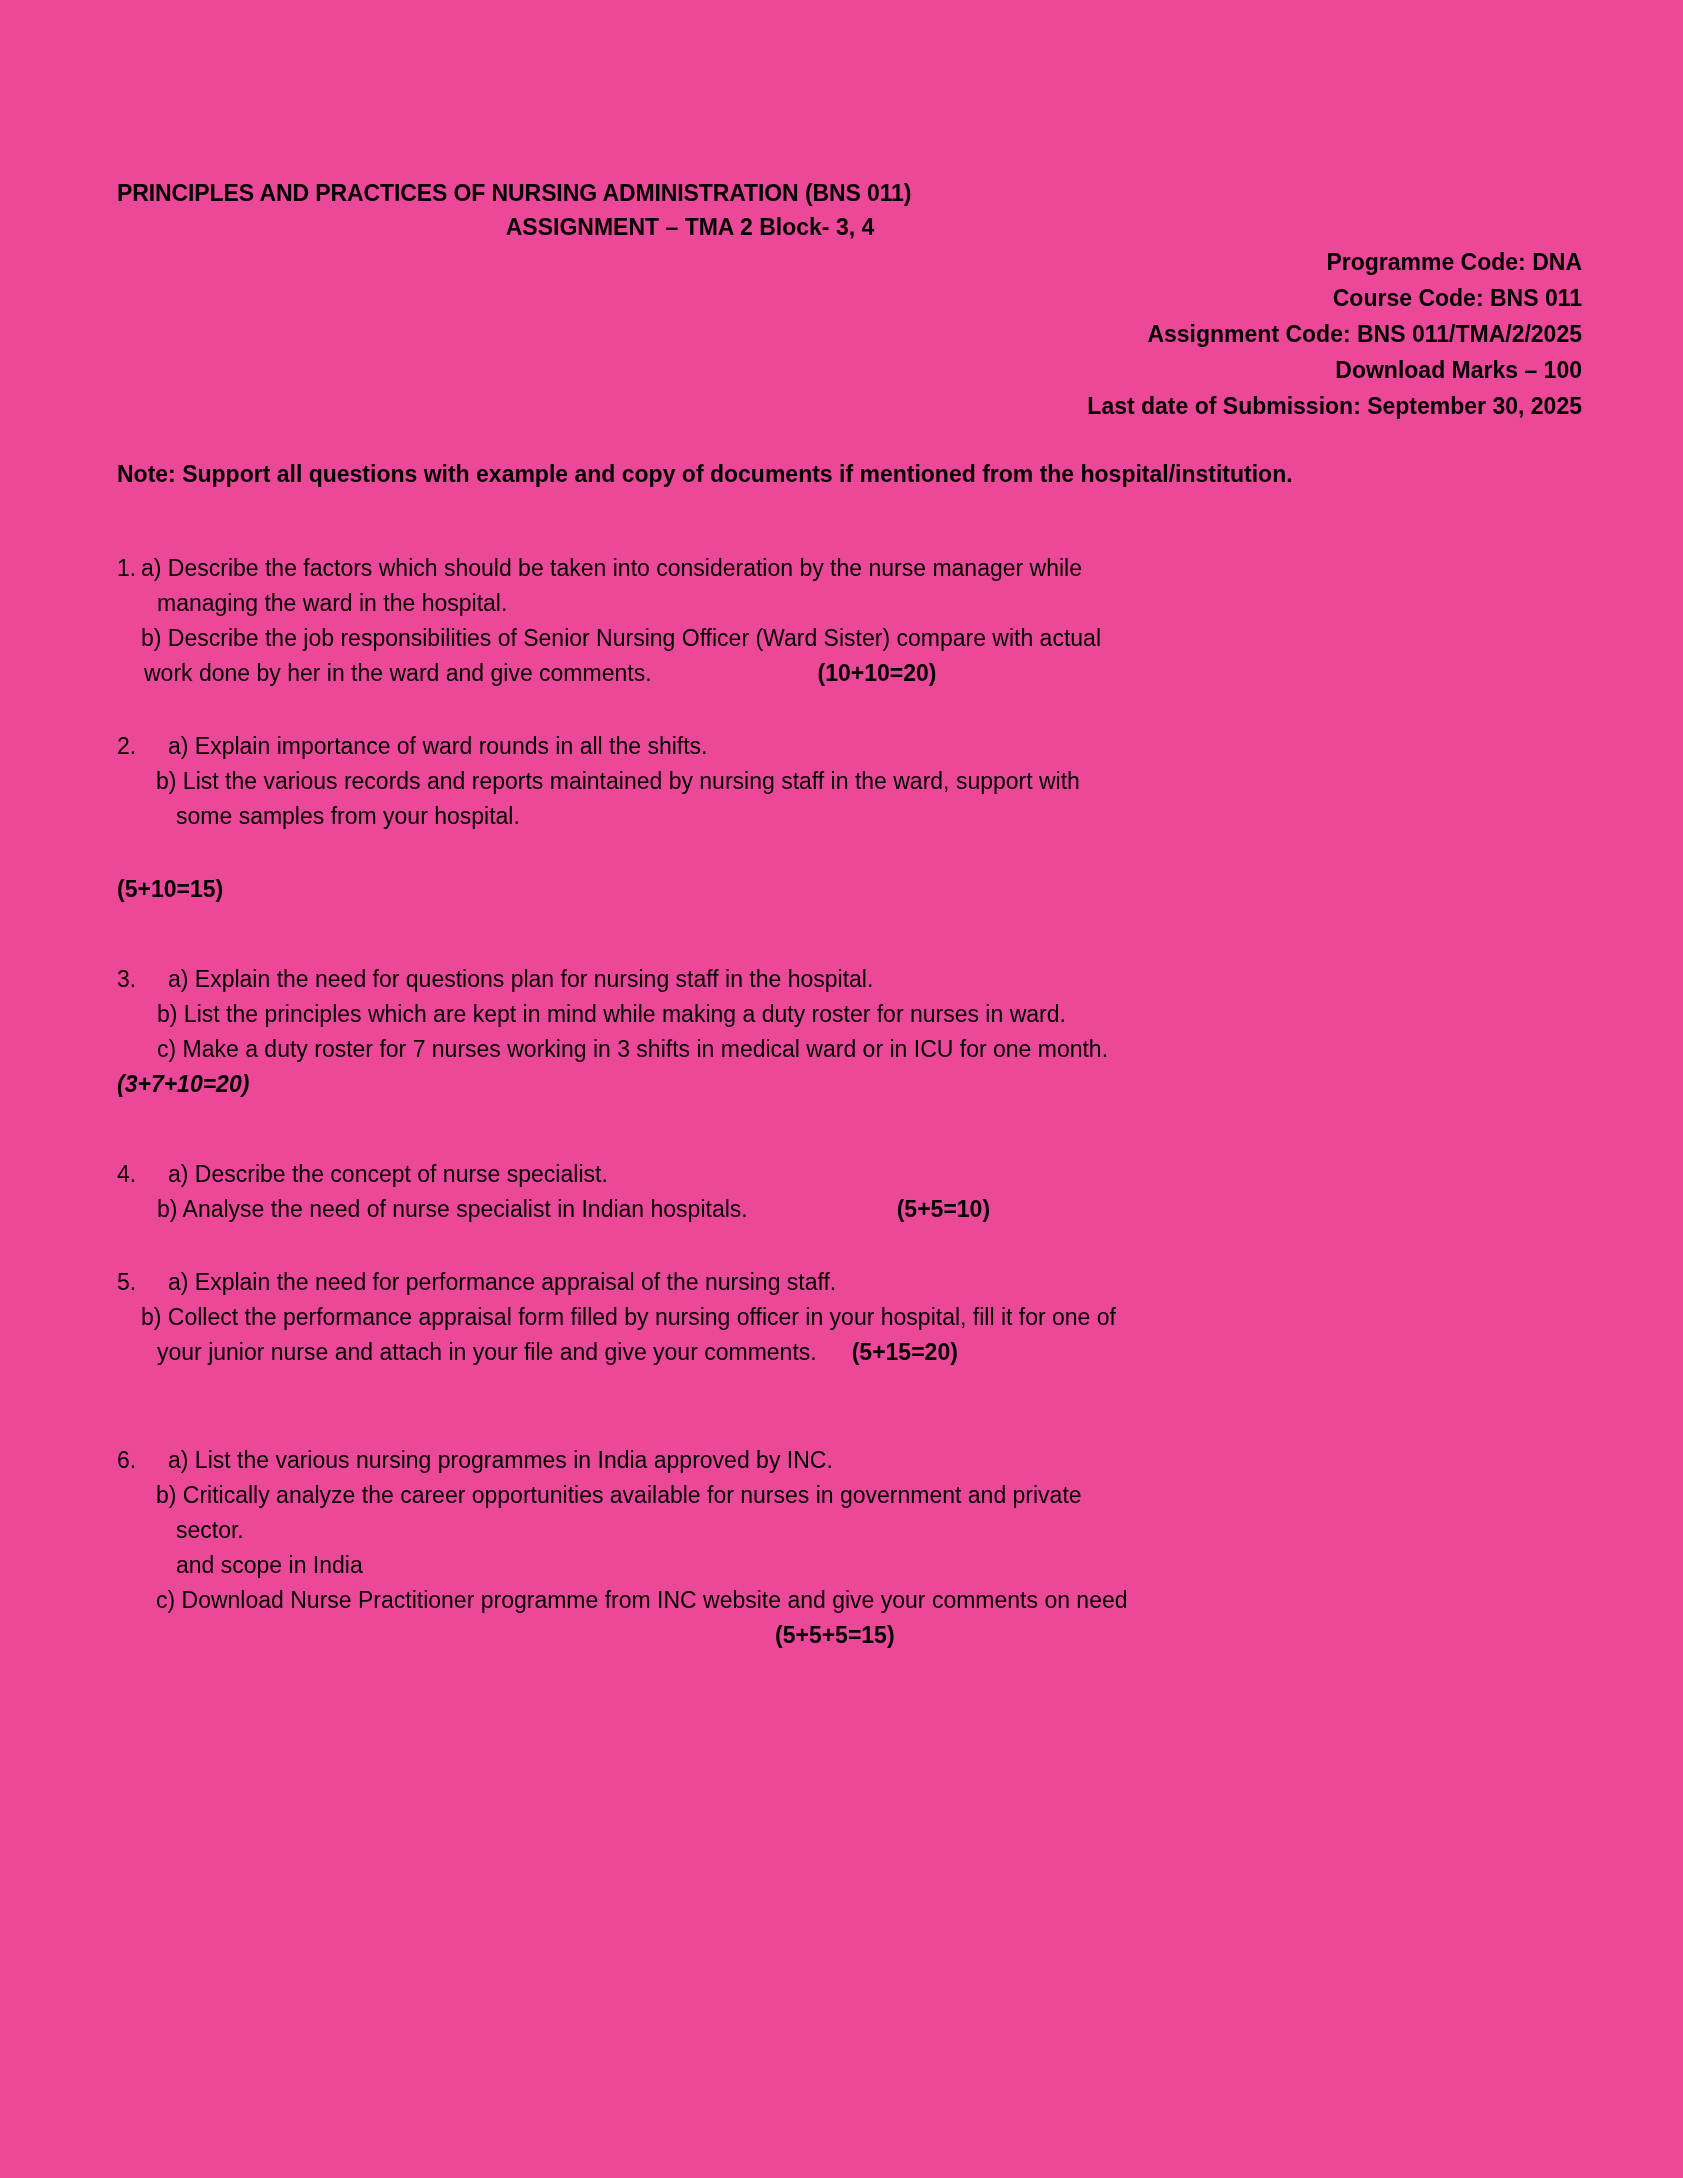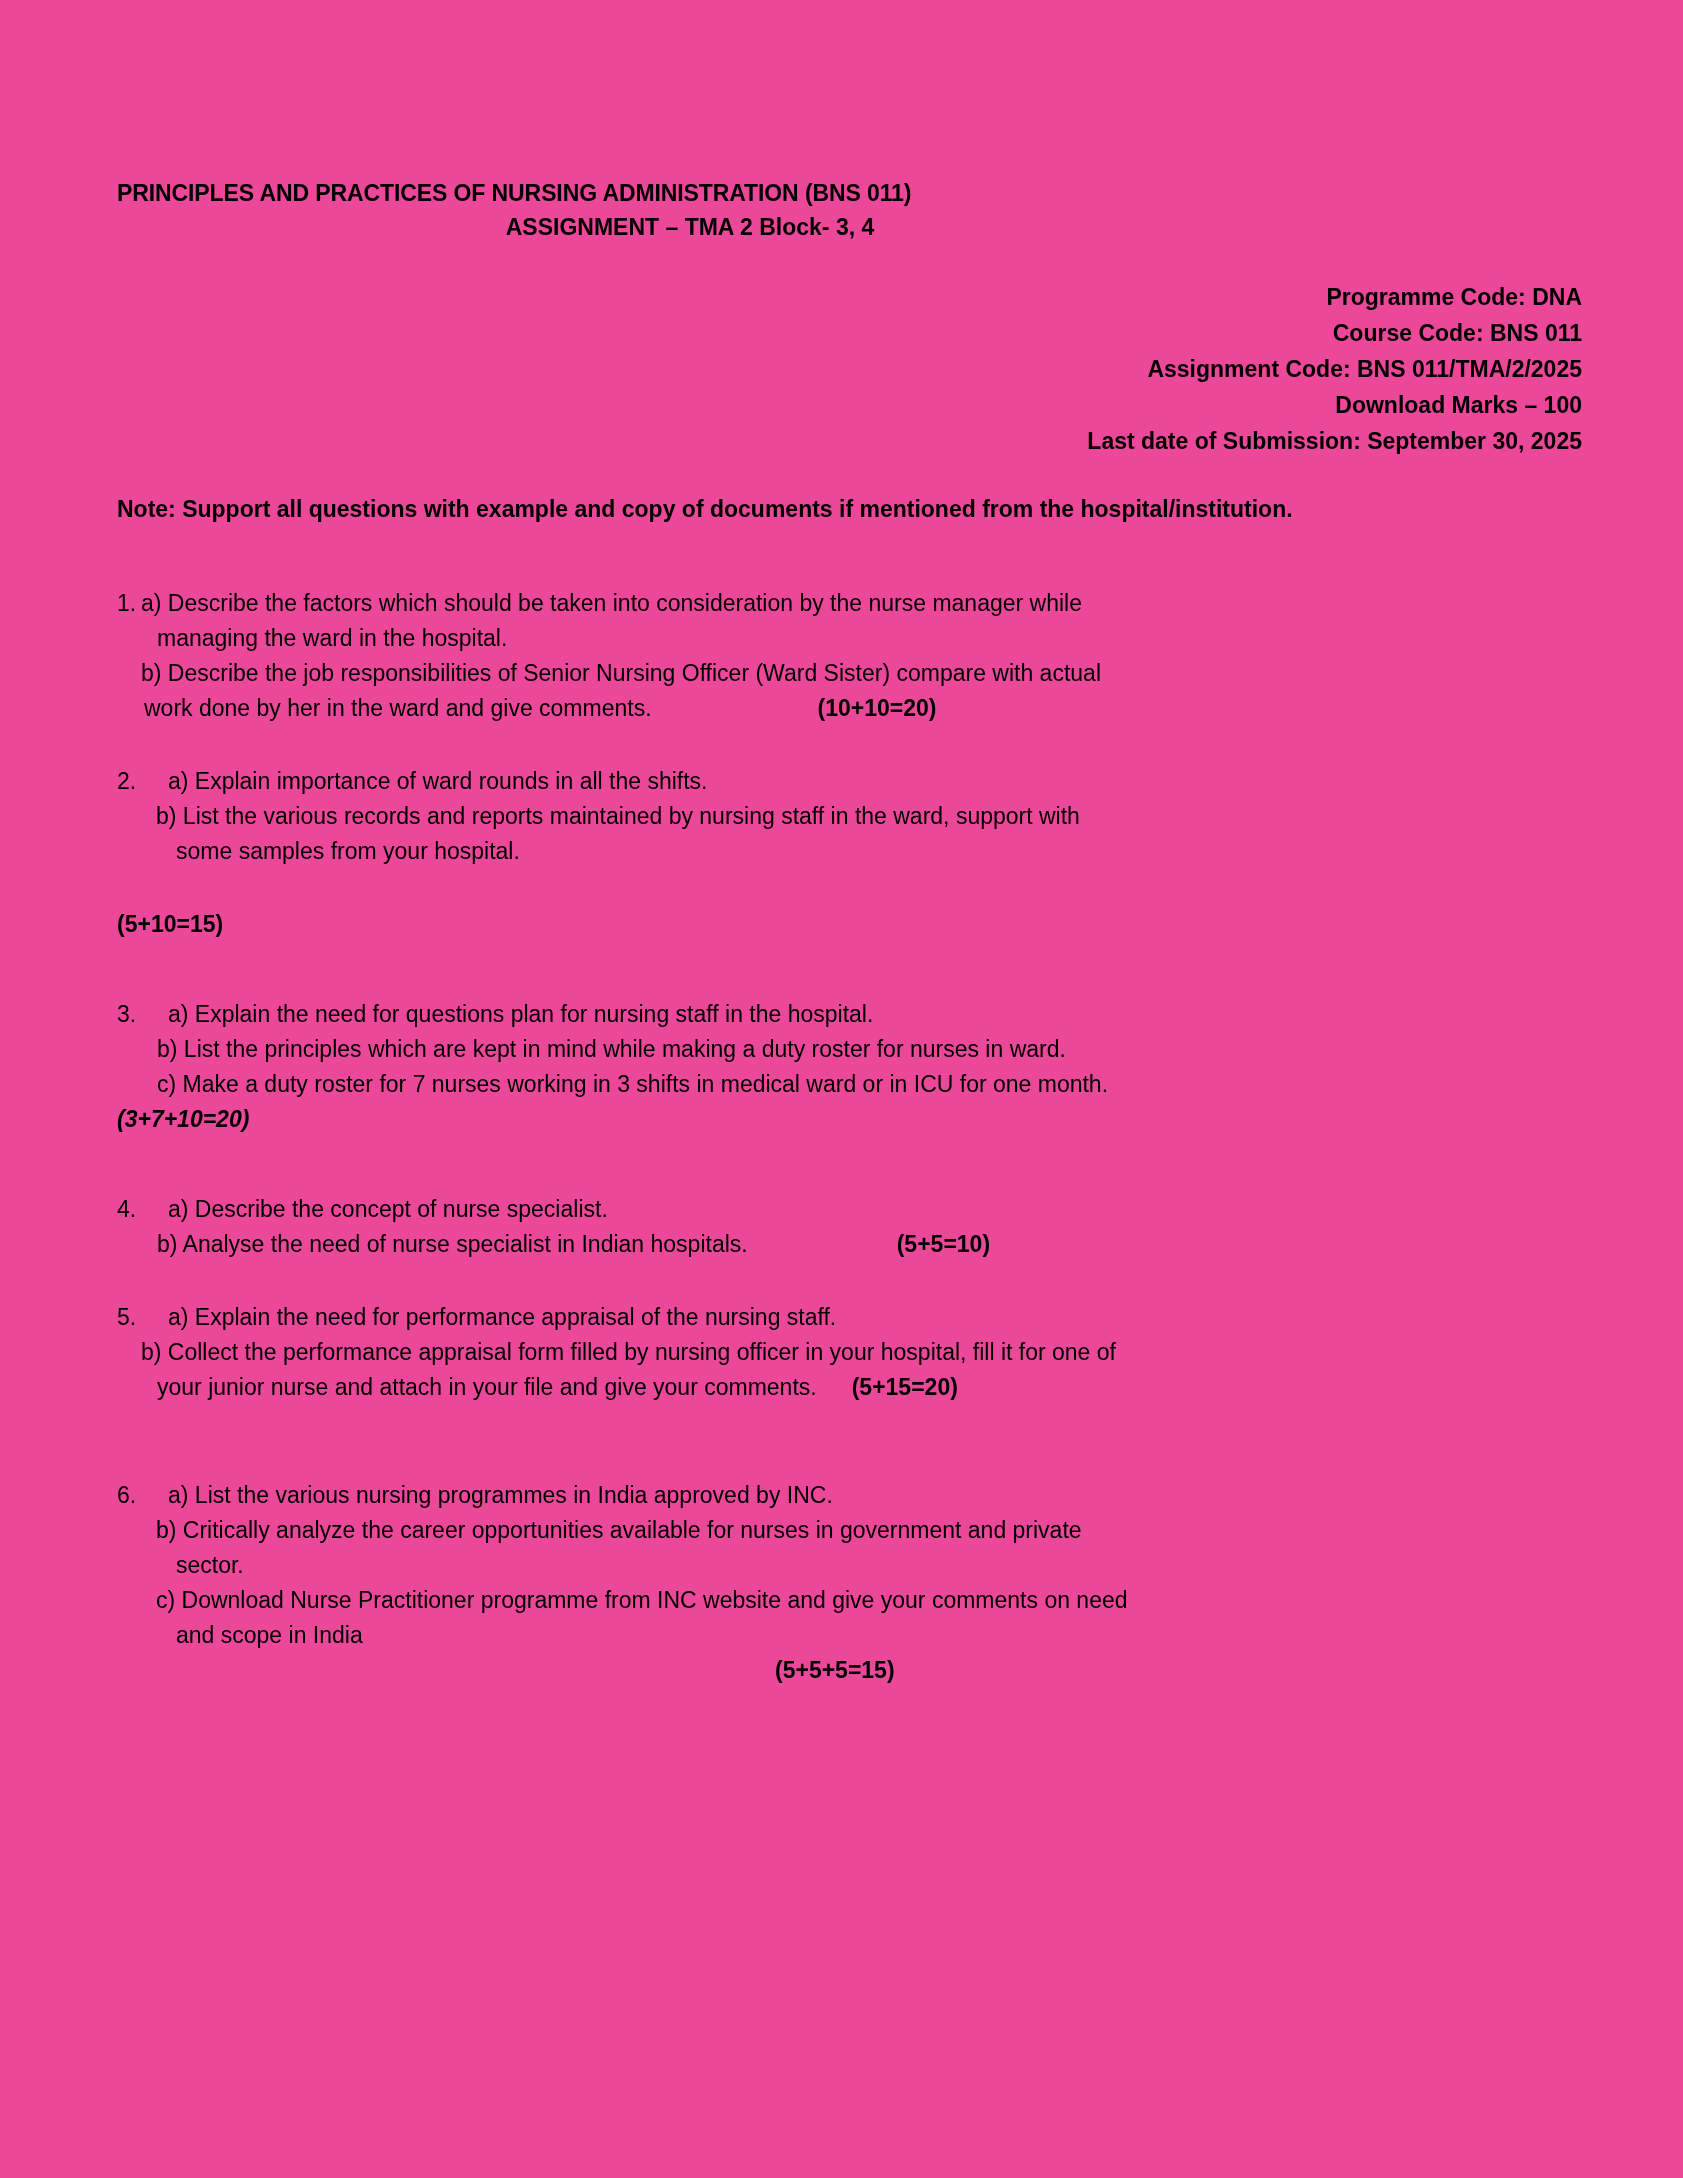--- a/index.html
+++ b/index.html
@@ -42,21 +42,20 @@
   .title-line-2 {
     font-size: 23px;
     font-weight: bold;
     line-height: 34px;
     text-align: center;
     width: 1146px;
   }
 
   
   .meta-block {
-    margin-top: 35px;
     text-align: right;
     width: 1465px;
   }
   .meta-line {
     font-size: 23px;
     font-weight: bold;
     line-height: 36px;
     text-align: right;
     white-space: nowrap;
   }
@@ -222,22 +221,22 @@
       </div>
 
       <div class="gap-xl"></div>
 
       <div class="question">
         <div class="q-num">6.</div>
         <div class="q-body">
           <div class="part ind-3 plain">a)   List the various nursing programmes in India approved by INC.</div>
           <div class="part hang-b just-full" style="width:1422px;">b)  Critically analyze the career opportunities available for nurses in government and private</div>
           <div class="part ind-4 plain">sector.</div>
+          <div class="part ind-4 plain">and scope in India</div>
           <div class="part hang-c plain nowrap">c) Download Nurse Practitioner programme from INC website and give your comments on need</div>
-          <div class="part ind-4 plain">and scope in India</div>
           <div class="part marks-indent-a">(5+5+5=15)</div>
         </div>
       </div>
 
     </div>
   </div>
 </div>
 
 
 </body></html>

